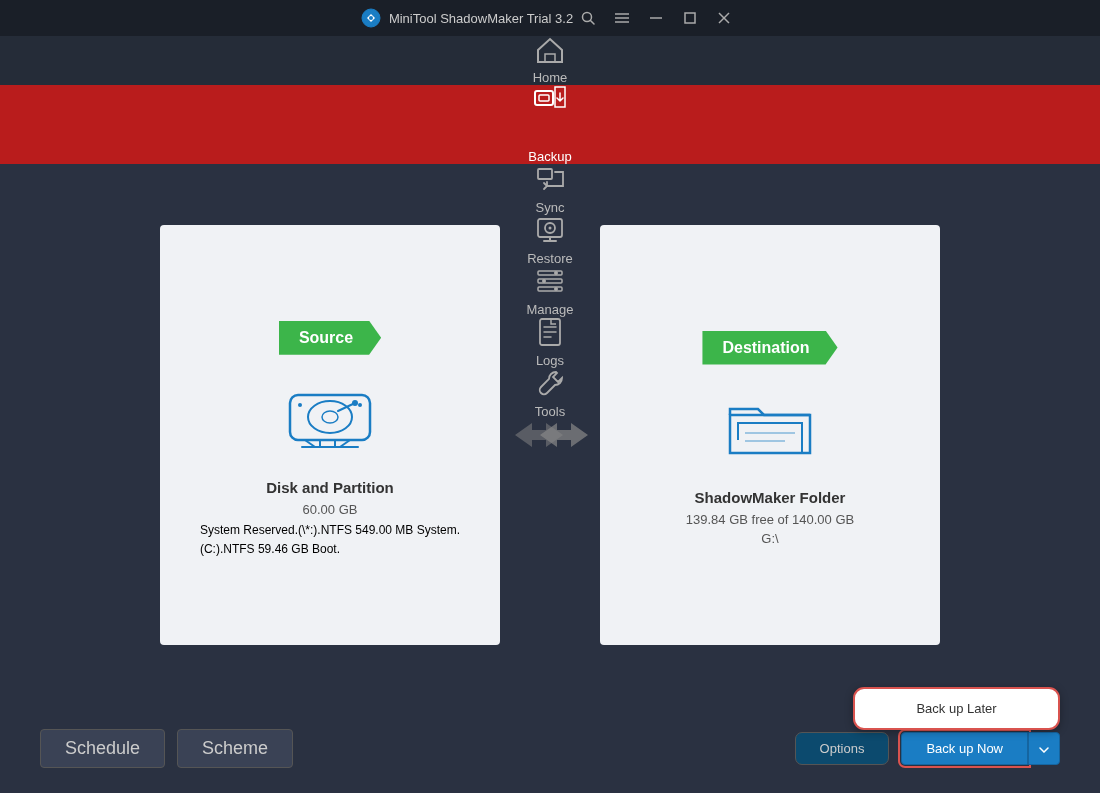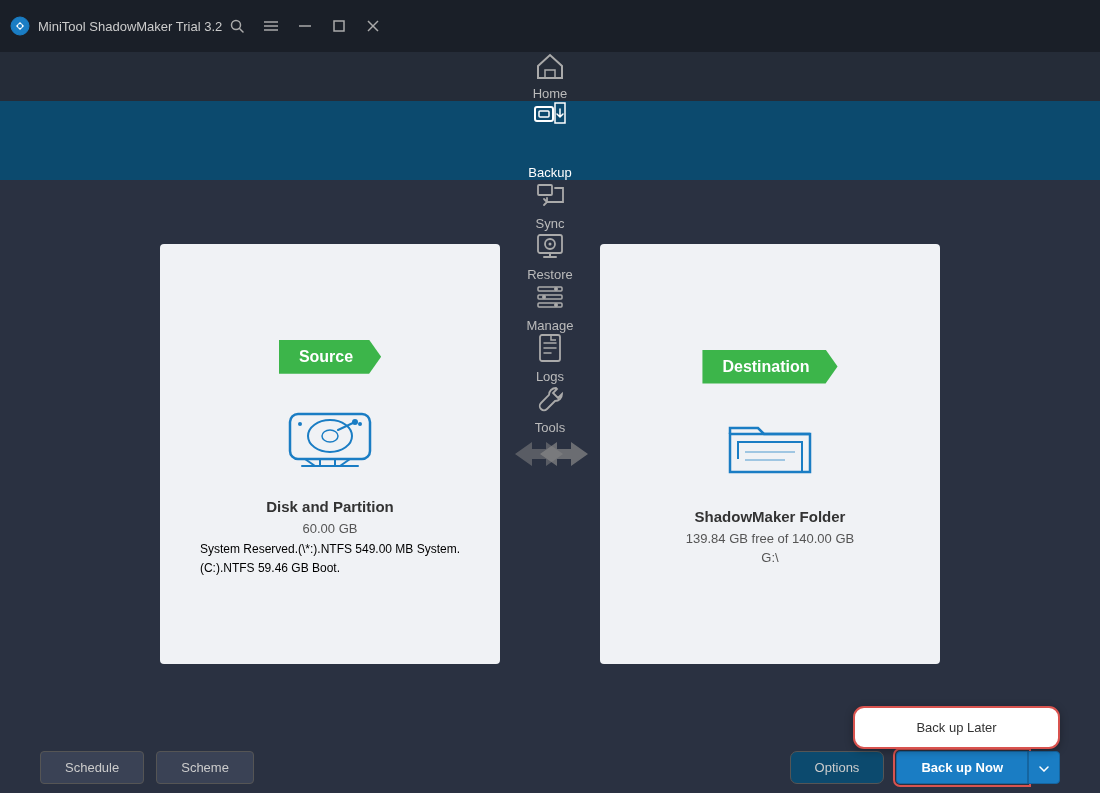--- a/index.html
+++ b/index.html
@@ -8,24 +8,24 @@
       height: 793px;
       background: #1e2530;
       font-family: 'Segoe UI', Arial, sans-serif;
       overflow: hidden;
       color: #ccc;
     }
 
     
     .title-bar {
       background: #1a1f28;
-      height: 52px;
-      display: flex;
-      align-items: center;
-      justify-content: flex-start;
+      height: 36px;
+      display: flex;
+      align-items: center;
+      justify-content: center;
       padding: 11px 10px;
       user-select: none;
     }
     .title-bar-left {
       display: flex;
       align-items: center;
       gap: 8px;
     }
     .app-logo {
       width: 20px;
@@ -69,21 +69,21 @@
       padding: 0 30px;
       cursor: pointer;
       gap: 6px;
       color: #bbb;
       font-size: 13px;
       min-width: 100px;
       border-bottom: none;
       position: relative;
     }
     .nav-item.active {
-      background: #0c4a6e;
+      background: #b91c1c;
       color: white;
       gap: 34px;
     }
     .nav-icon {
       font-size: 26px;
       line-height: 1;
     }
 
     
     .main-content {
@@ -173,21 +173,21 @@
       display: flex;
       gap: 12px;
     }
 
     .toolbar-btn {
       padding: 8px 24px;
       background: #3a4255;
       border: 1px solid #555;
       border-radius: 4px;
       color: #ccc;
-      font-size: 13px;
+      font-size: 18px;
       cursor: pointer;
     }
 
     .toolbar-right {
       display: flex;
       align-items: center;
       gap: 12px;
       position: relative;
     }
 
@@ -207,21 +207,21 @@
     }
 
     .backup-now-btn {
       padding: 8px 24px;
       background: #1a7dc4;
       border: 1px solid #1565a0;
       border-radius: 4px 0 0 4px;
       color: white;
       font-size: 13px;
       cursor: pointer;
-      font-weight: 700;
+      font-weight: 400;
       outline: 2px solid #d9534f;
       outline-offset: 1px;
     }
 
     .backup-dropdown-btn {
       padding: 8px 10px;
       background: #1a7dc4;
       border: 1px solid #1565a0;
       border-left: 1px solid #1565a0;
       border-radius: 0 4px 4px 0;

